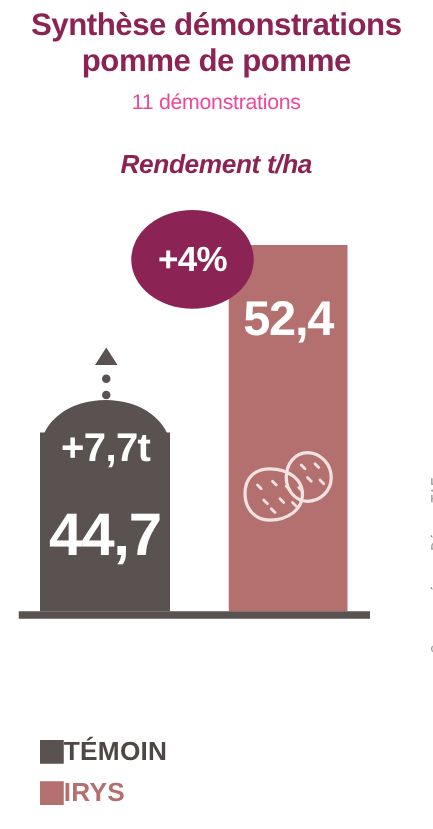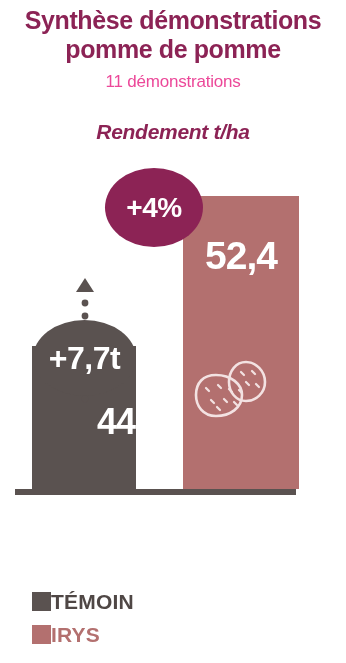--- a/index.html
+++ b/index.html
@@ -59,37 +59,36 @@
     bottom: 91px;
   }
   #bar-temoin {
     left: 32px;
     width: 104px;
     height: 143px;
     background: #5A5250;
   }
   #bar-irys {
     left: 183px;
-    width: 116px;
+    width: 95px;
     height: 293px;
     background: #B3706F;
   }
   .bar-value {
     position: absolute;
     left: 0;
     width: 100%;
     text-align: center;
     color: #ffffff;
     font-weight: bold;
     letter-spacing: -1px;
   }
   #value-temoin {
     top: 55px;
-    font-size: 36px;
-    margin-left: 46px;
+    font-size: 48px;
   }
   #value-irys {
     top: 38px;
     font-size: 39px;
   }
 
   #baseline {
     position: absolute;
     left: 15px;
     bottom: 85px;

